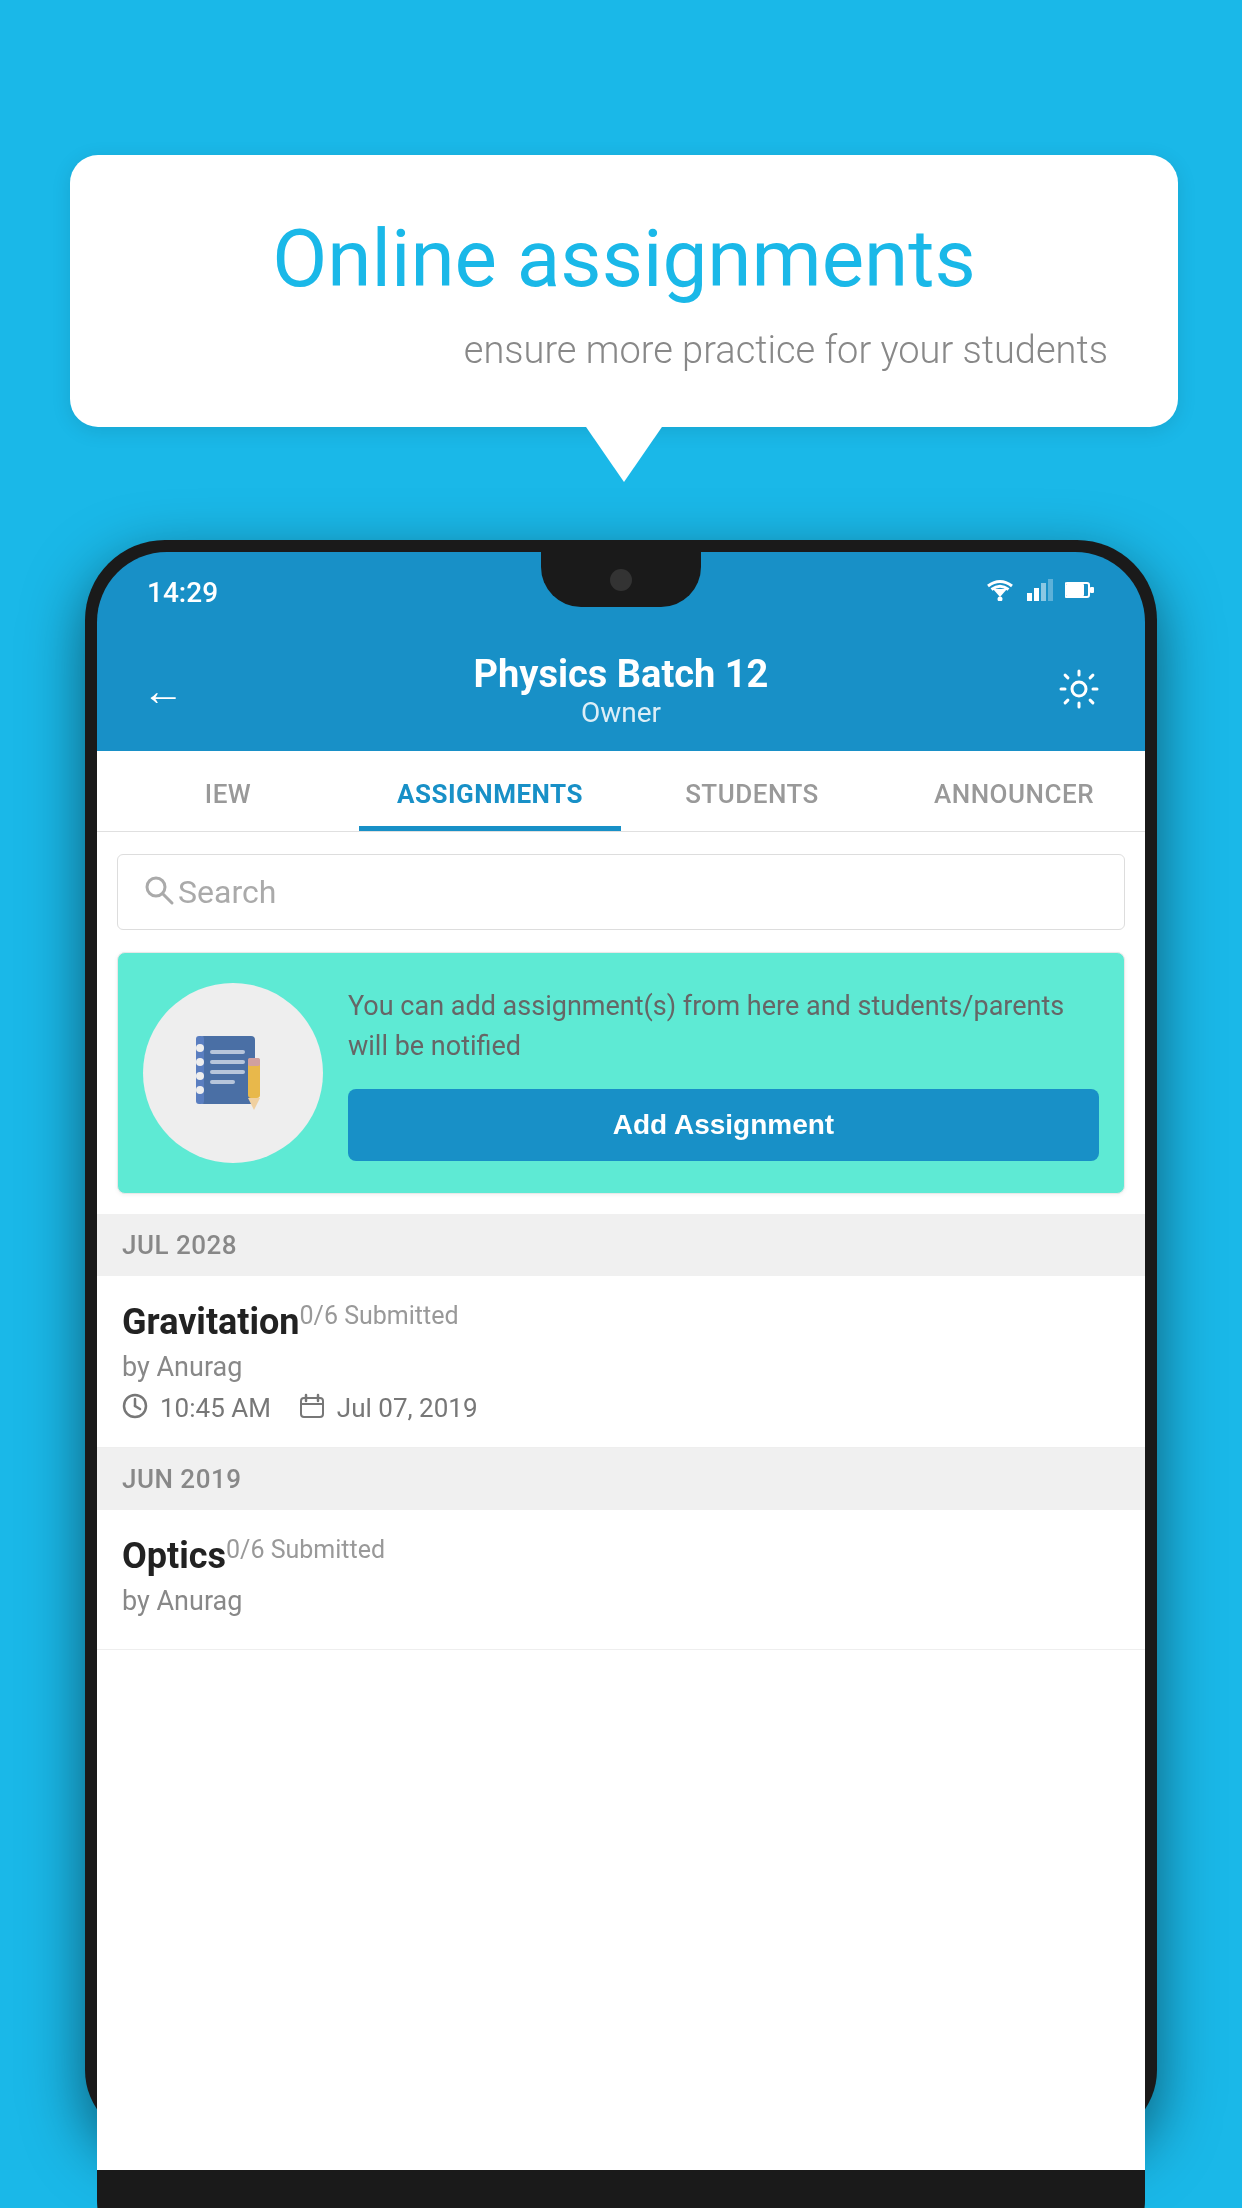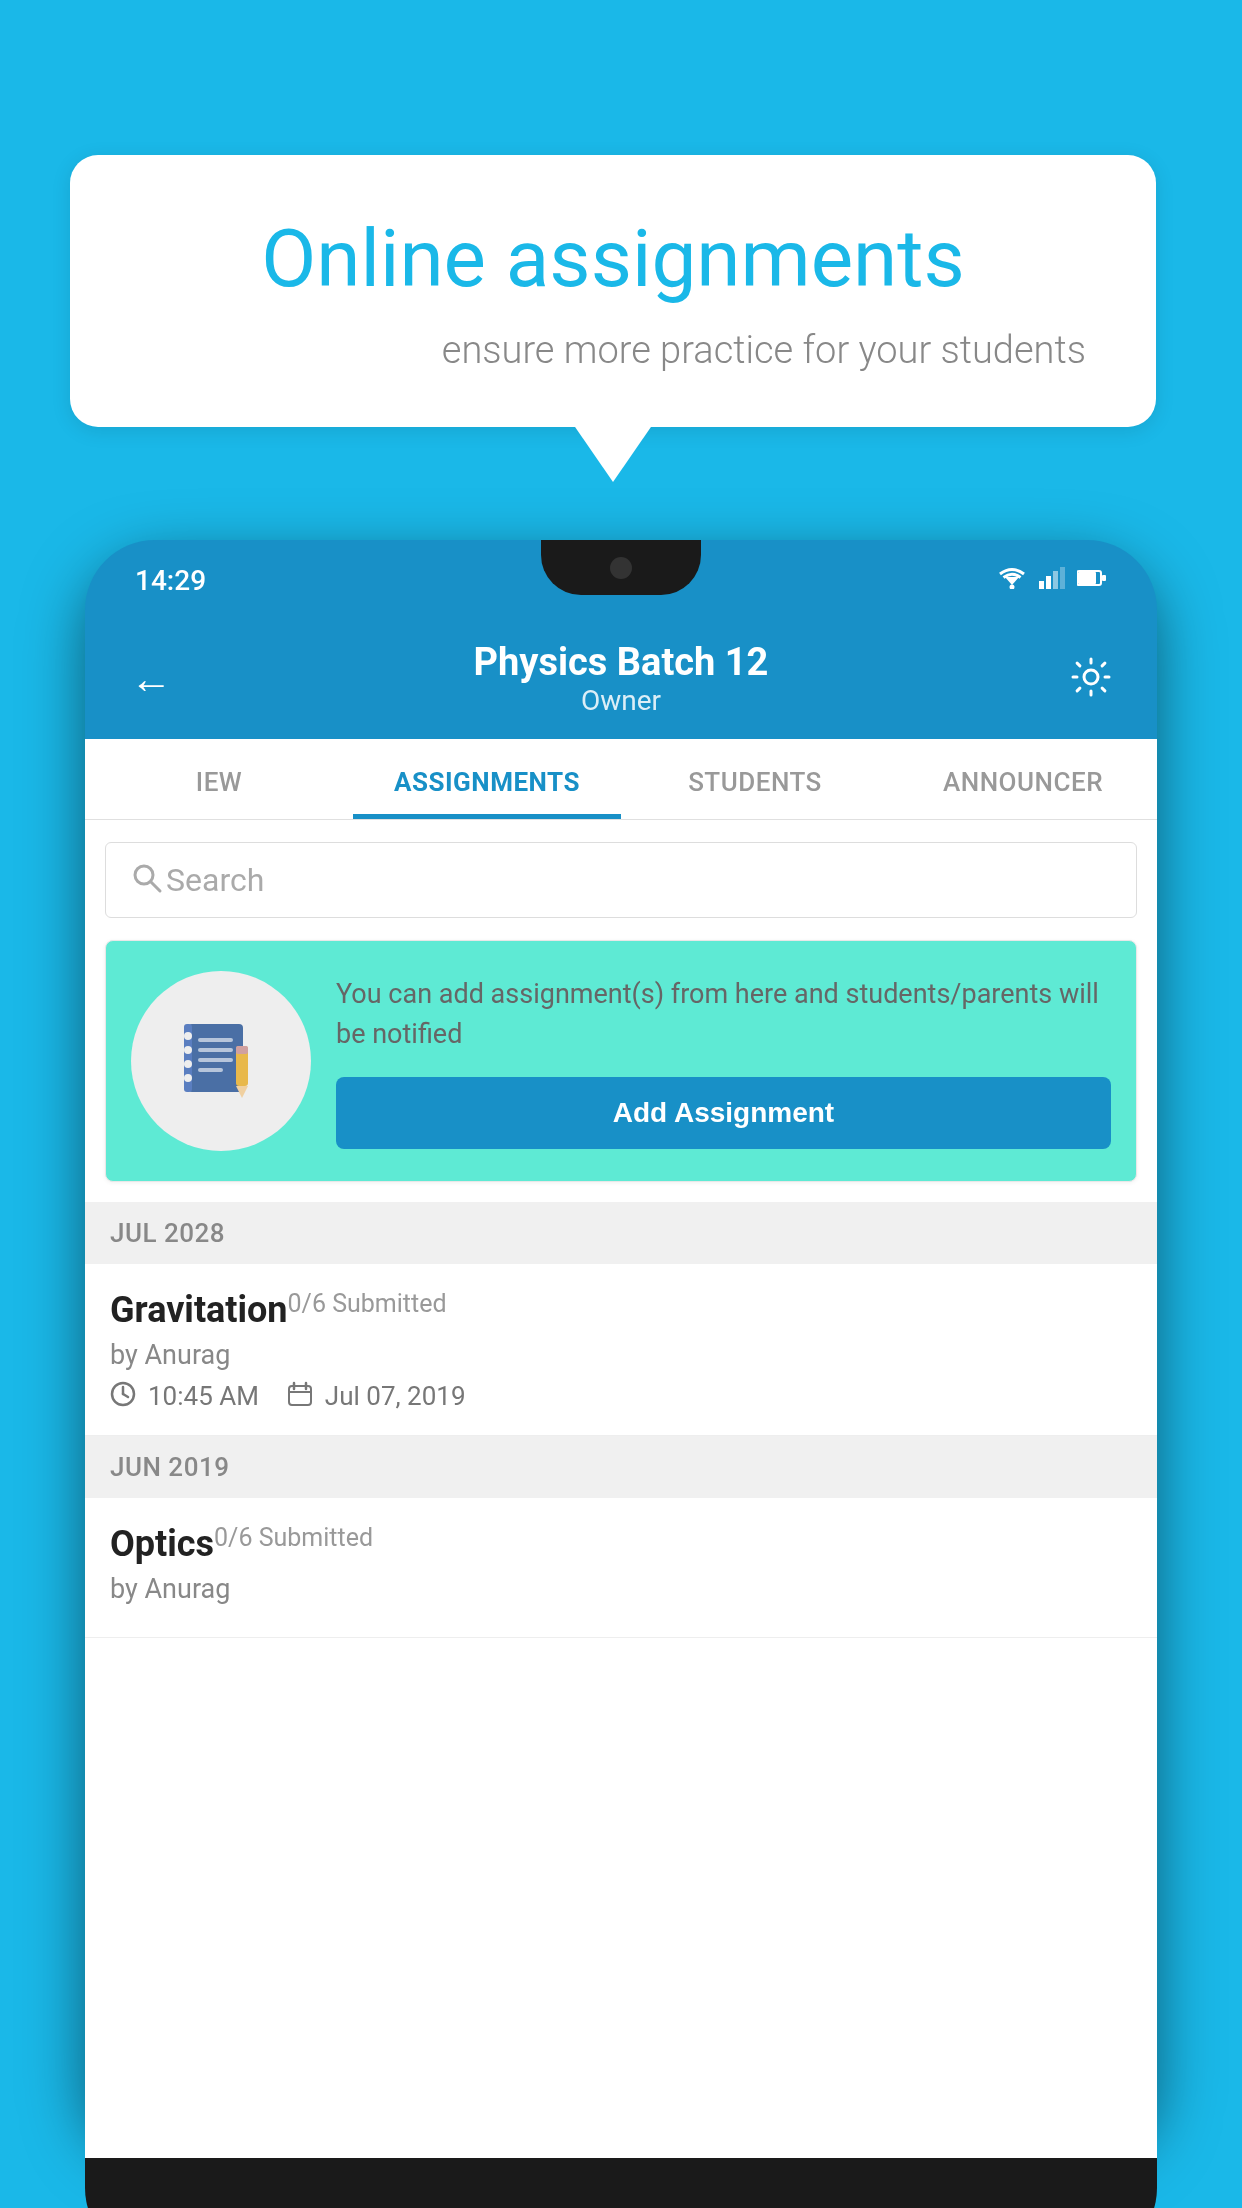--- a/index.html
+++ b/index.html
@@ -11,21 +11,21 @@
       font-family: 'Roboto', Arial, sans-serif;
       overflow: hidden;
       position: relative;
     }
 
     
     .speech-bubble-container {
       position: absolute;
       top: 155px;
       left: 70px;
-      right: 86px;
+      right: 64px;
     }
 
     .speech-bubble {
       background: white;
       border-radius: 28px;
       padding: 60px 70px 55px 70px;
       position: relative;
       box-shadow: 0 4px 20px rgba(0,0,0,0.1);
     }
 
@@ -66,21 +66,21 @@
       right: 85px;
       bottom: 0;
     }
 
     .phone-frame {
       background: #1a1a1a;
       border-radius: 80px 80px 70px 70px;
       width: 100%;
       height: 1600px;
       position: relative;
-      padding: 0;
+      padding: 12px;
       box-shadow: 0 20px 60px rgba(0,0,0,0.5);
     }
 
     
     .phone-status-bar {
       background: #1890c7;
       border-radius: 70px 70px 0 0;
       height: 80px;
       display: flex;
       align-items: center;

